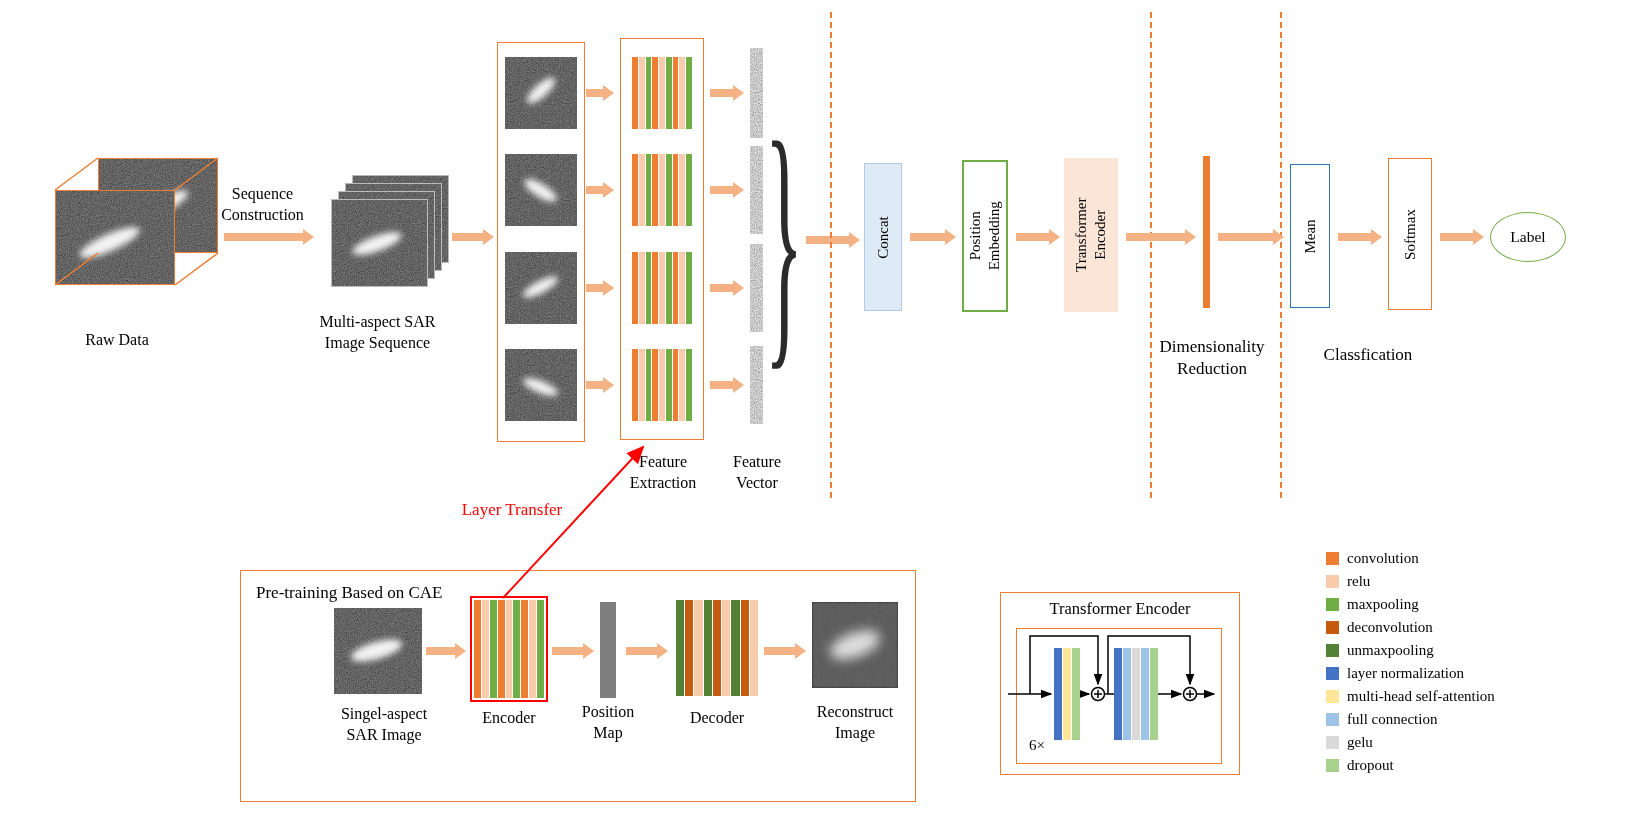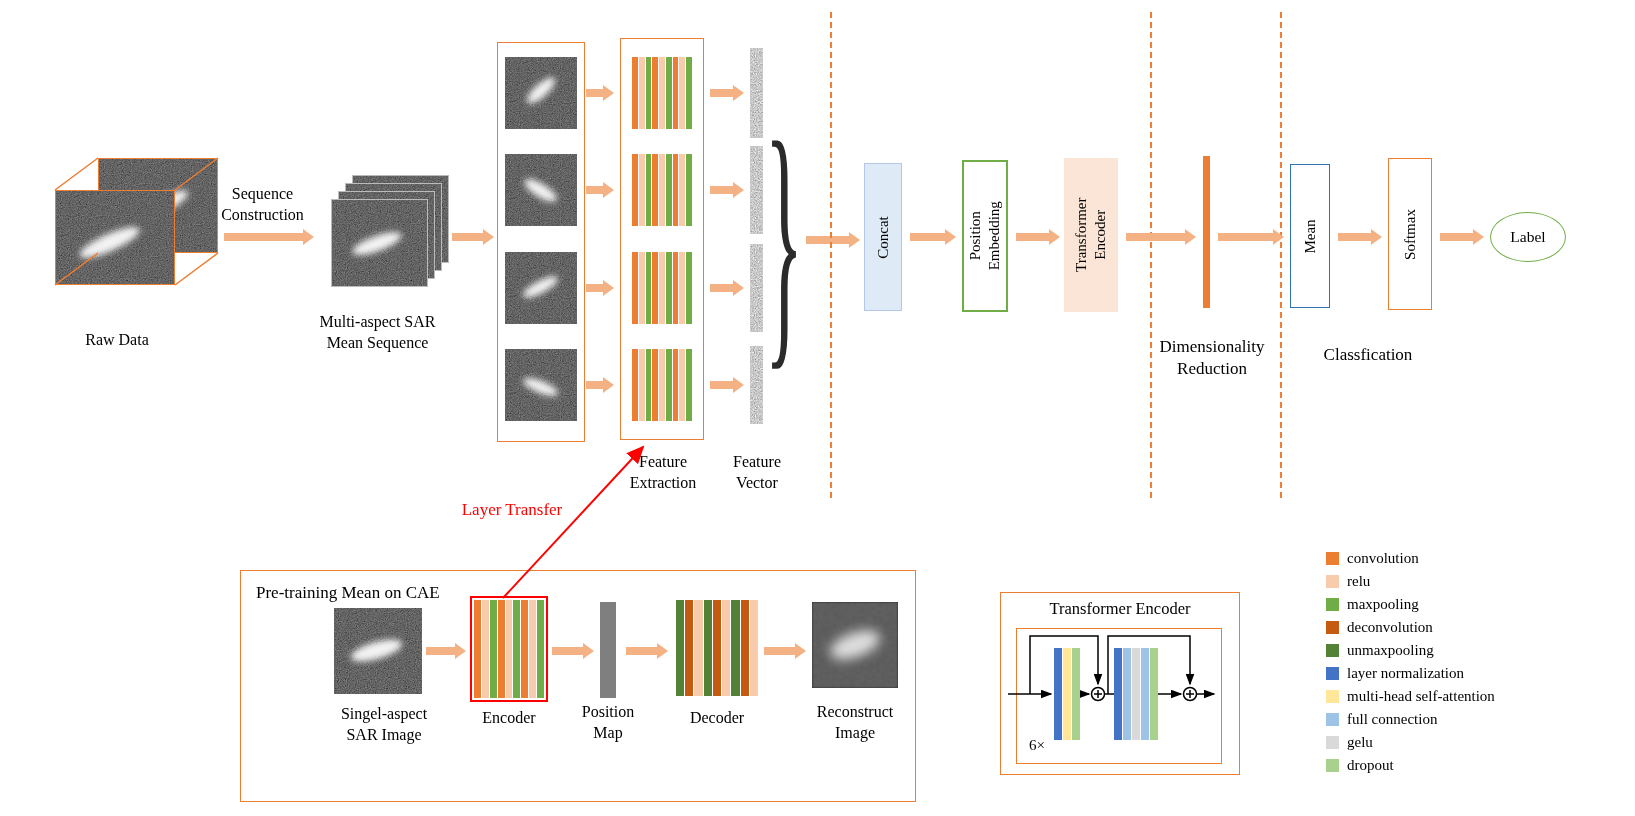--- a/index.html
+++ b/index.html
@@ -98,21 +98,21 @@
     <svg class="noise">
         <rect width="100%" height="100%" filter="url(#noiseF)"></rect>
       </svg>
   </div>
   <div class="sar" style="left:331px;top:199px;width:97px;height:88px;border:1px solid #bbb">
     <svg class="noise">
         <rect width="100%" height="100%" filter="url(#noiseF)"></rect>
       </svg>
     <div class="blob" style="left:20%;top:42%;width:55%;height:18%;--r:-20deg"></div>
   </div>
-  <div class="lbl" style="left:310px;top:312px;width:135px">Multi-aspect SAR Mean Sequence</div>
+  <div class="lbl" style="left:310px;top:312px;width:135px">Multi-aspect SAR Image Sequence</div>
 
   <div class="harrow" style="left:452px;top:229px;width:42px"></div>
 
   <div class="obox" style="left:497px;top:42px;width:88px;height:400px"></div>
   <div class="sar" style="left:505px;top:57px;width:72px;height:72px">
     <svg class="noise">
         <rect width="100%" height="100%" filter="url(#noiseF)"></rect>
       </svg>
     <div class="blob" style="left:25%;top:38%;width:50%;height:18%;--r:-42deg"></div>
   </div>
@@ -250,21 +250,21 @@
   </div>
   <div class="harrow" style="left:1440px;top:229px;width:44px"></div>
   <div class="ellipse" style="left:1490px;top:212px;width:76px;height:50px">
     <span>Label</span>
   </div>
   <div class="lbl sec" style="left:1310px;top:344px;width:116px">Classfication</div>
 
   <div class="lbl sec red" style="left:452px;top:499px;width:120px">Layer Transfer</div>
 
   <div class="obox" style="left:240px;top:570px;width:676px;height:232px"></div>
-  <div class="lbl sec left" style="left:256px;top:582px;width:230px">Pre-training Mean on CAE</div>
+  <div class="lbl sec left" style="left:256px;top:582px;width:230px">Pre-training Based on CAE</div>
 
   <div class="sar" style="left:334px;top:608px;width:88px;height:86px">
     <svg class="noise">
         <rect width="100%" height="100%" filter="url(#noiseF)"></rect>
       </svg>
     <div class="blob" style="left:18%;top:40%;width:60%;height:20%;--r:-16deg"></div>
   </div>
   <div class="lbl" style="left:328px;top:704px;width:112px">Singel-aspect SAR Image</div>
 
   <div class="harrow" style="left:426px;top:643px;width:40px"></div>

